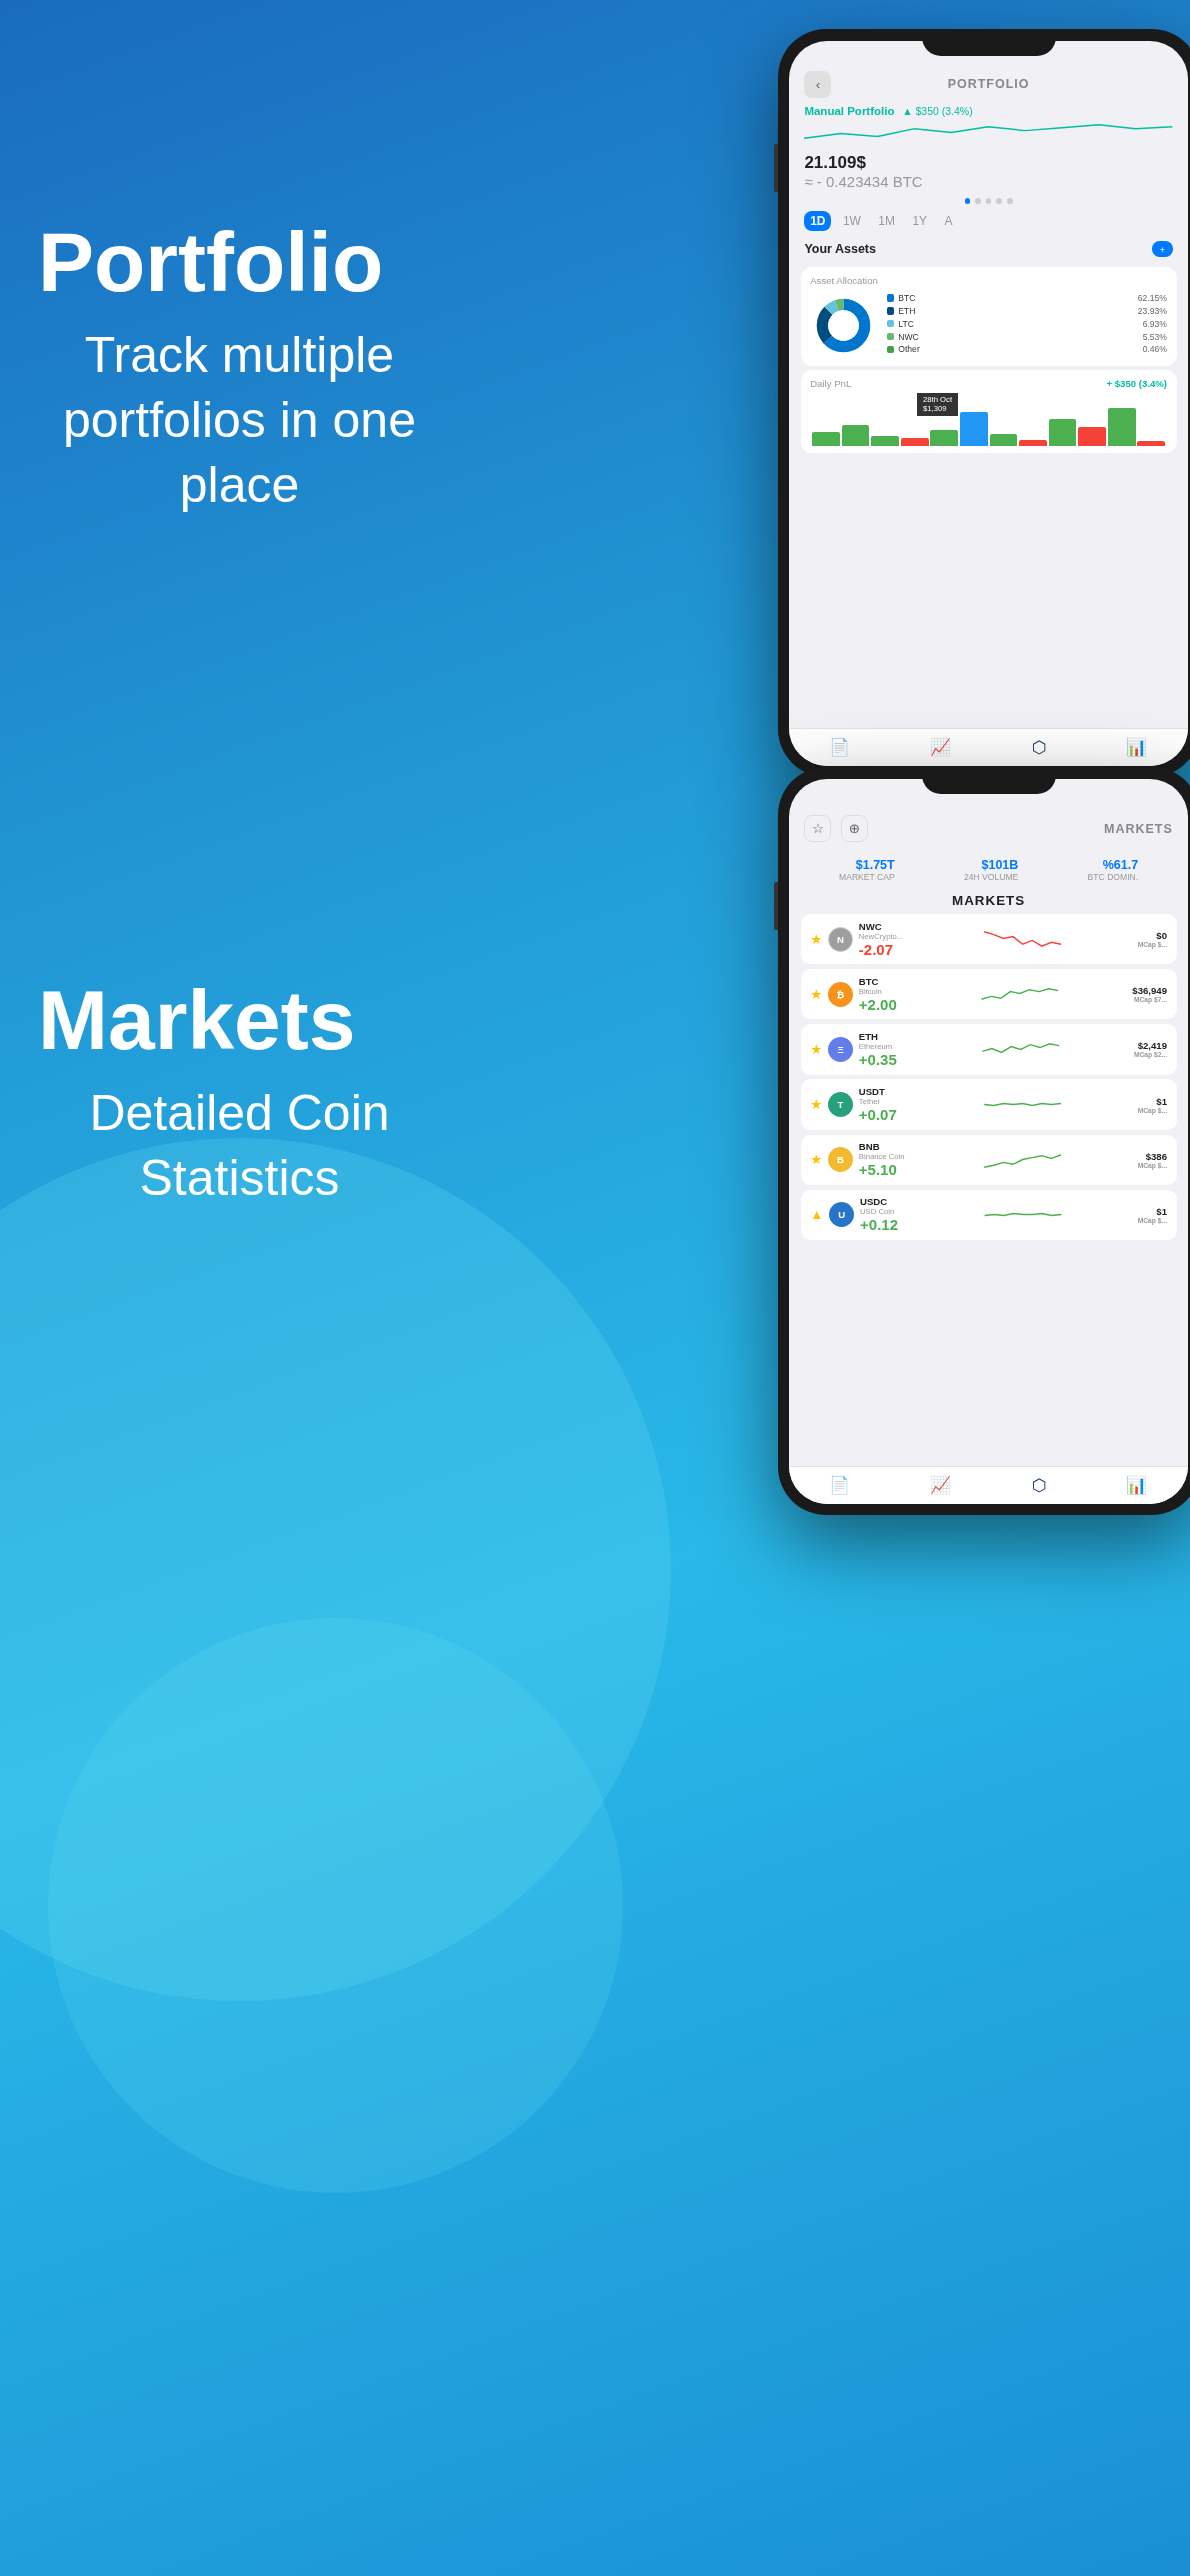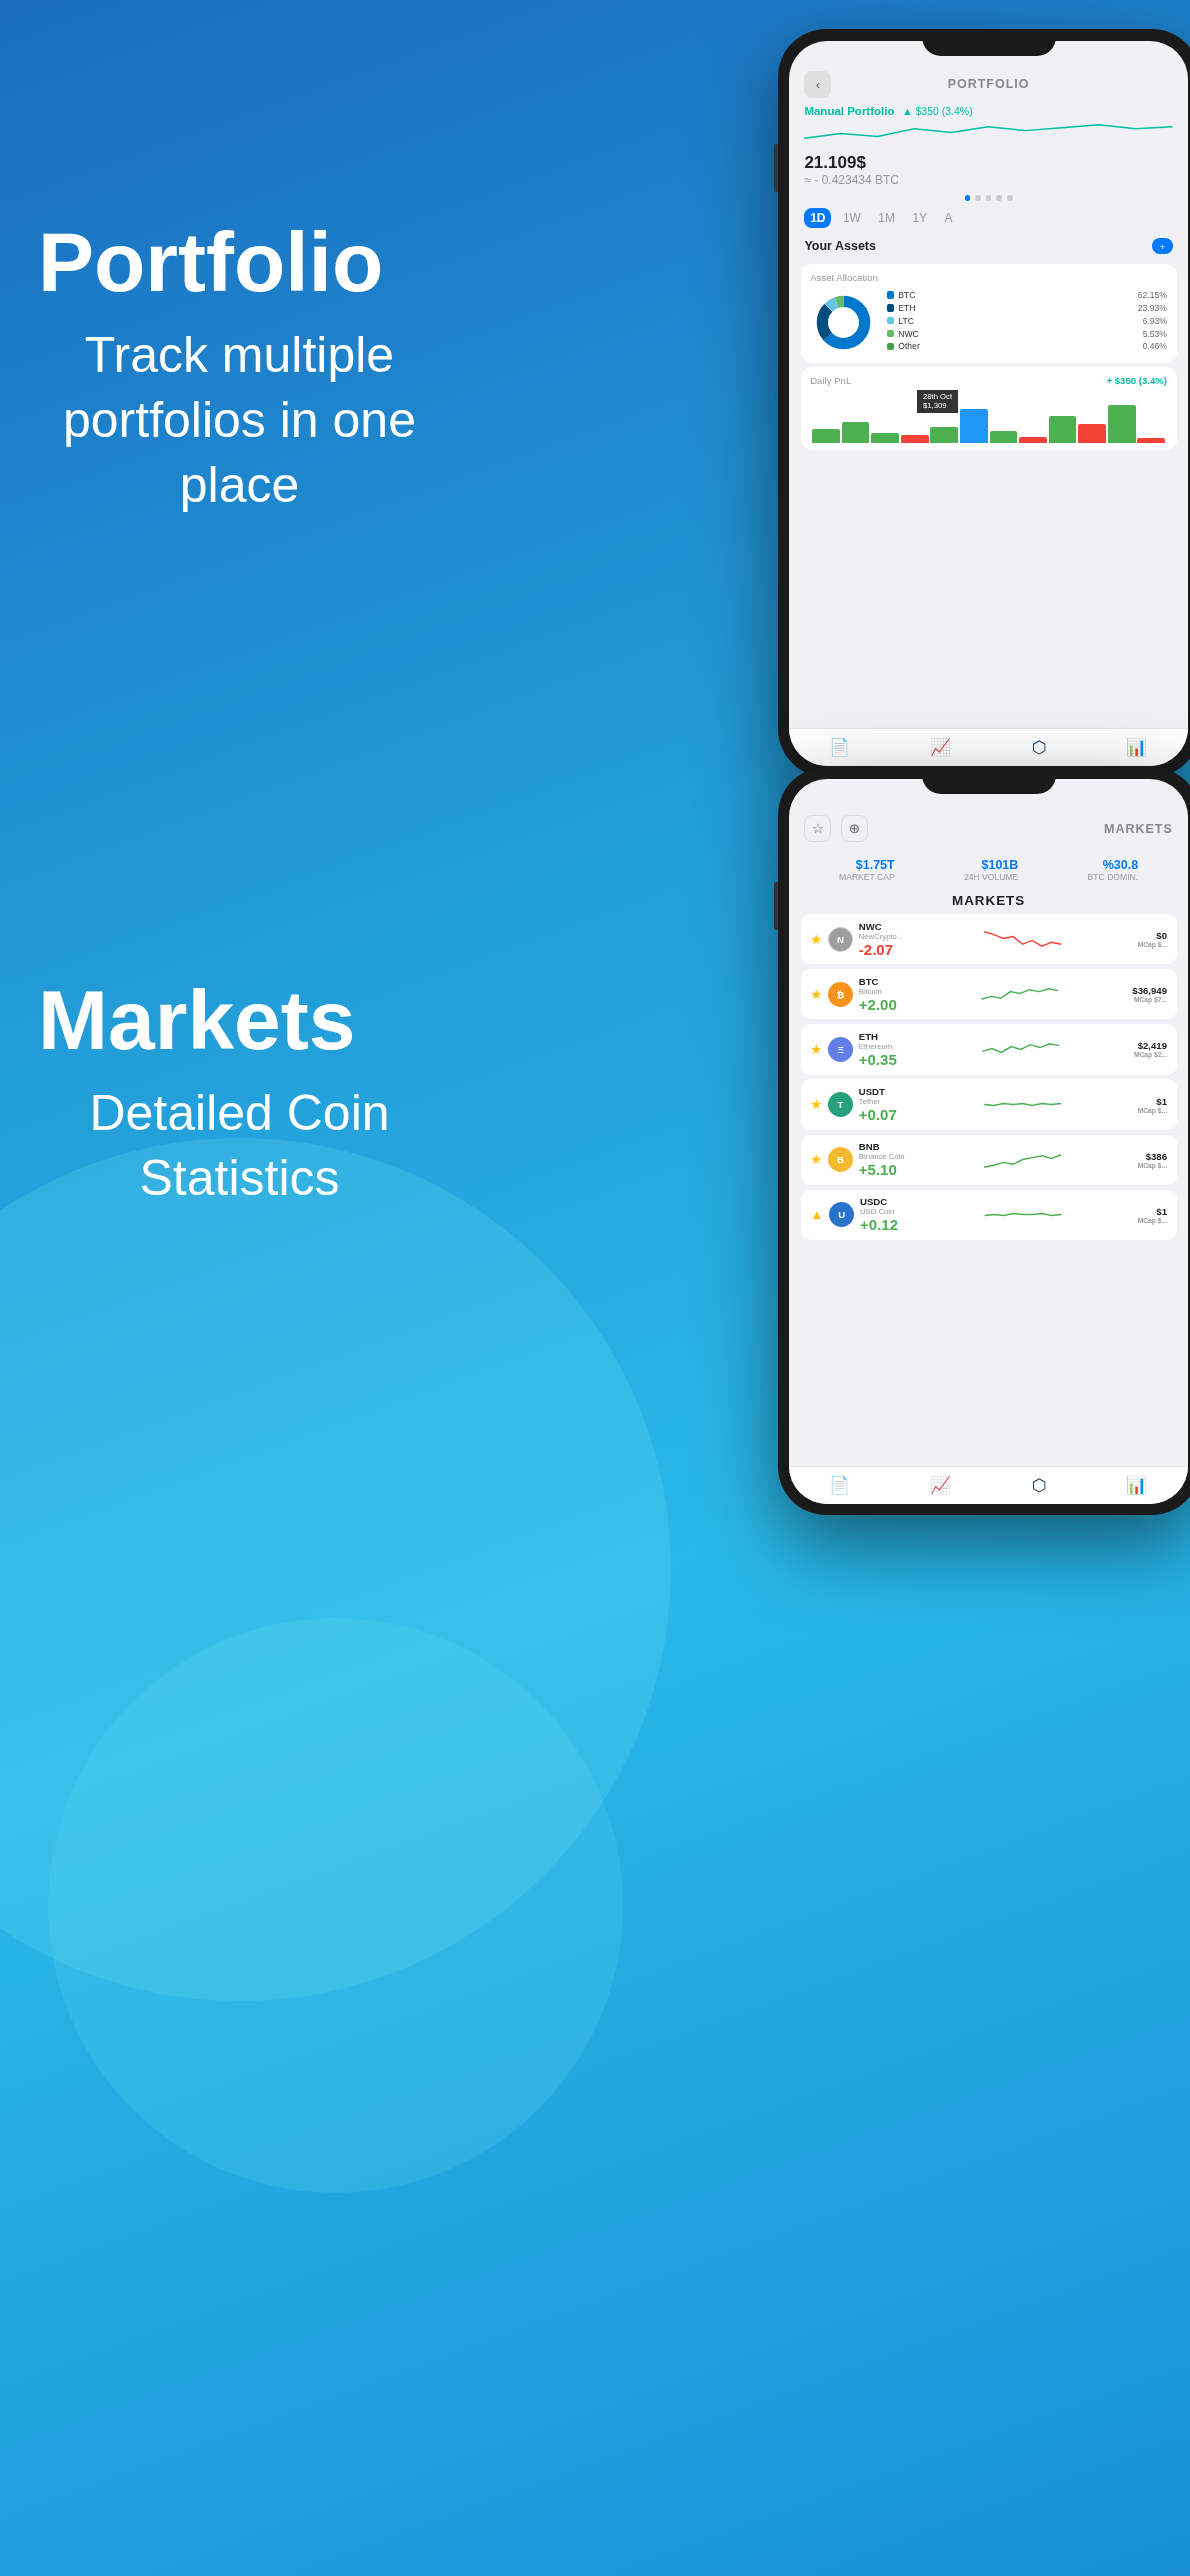--- a/index.html
+++ b/index.html
@@ -186,21 +186,21 @@
       height: 29px;
       margin: 1.9px 0;
     }
     .port-value {
       font-size: 17px;
       font-weight: 700;
       color: #222;
       padding: 0 15.3px;
     }
     .port-btc {
-      font-size: 12px;
+      font-size: 15px;
       color: #999;
       padding: 0 15.3px 3.8px;
     }
 
     .port-dots {
       display: flex;
       justify-content: center;
       gap: 4.8px;
       padding: 3.8px 0;
     }
@@ -678,21 +678,21 @@
         <div class="mkt-stats">
           <div class="mkt-stat">
             <div class="mkt-stat-val">$1.75T</div>
             <div class="mkt-stat-label">MARKET CAP</div>
           </div>
           <div class="mkt-stat">
             <div class="mkt-stat-val">$101B</div>
             <div class="mkt-stat-label">24H VOLUME</div>
           </div>
           <div class="mkt-stat">
-            <div class="mkt-stat-val">%30.8</div>
+            <div class="mkt-stat-val">%61.7</div>
             <div class="mkt-stat-label">BTC DOMIN.</div>
           </div>
         </div>
 
         <div class="mkt-markets-title">MARKETS</div>
 
         <div class="mkt-list">
 
           <div class="mkt-item">
             <span class="mkt-star">★</span>

